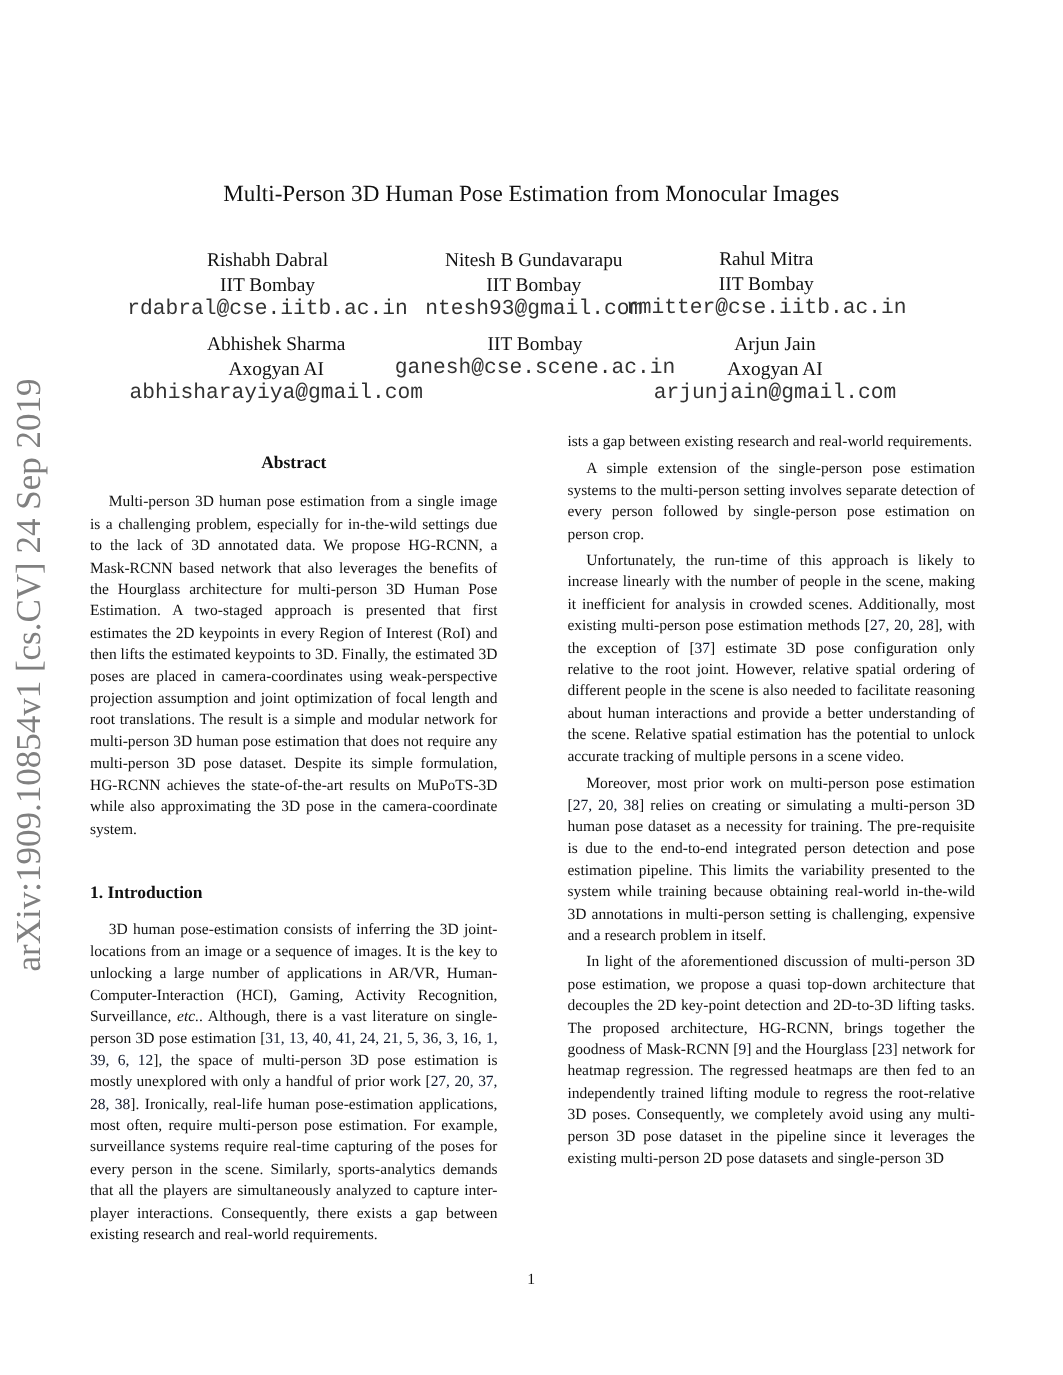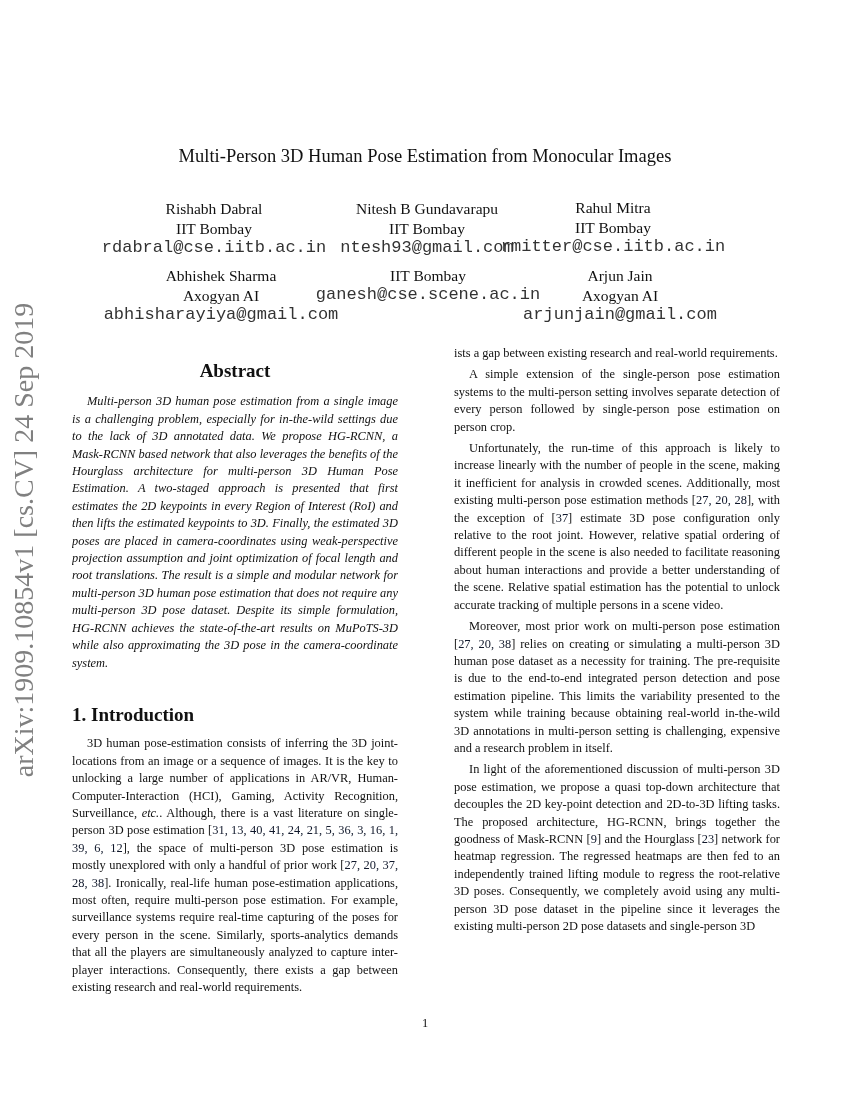--- a/index.html
+++ b/index.html
@@ -8,22 +8,22 @@
   .title { position:absolute; top:146px; left:0; width:850px; text-align:center;
            font-size:18.5px; font-weight:normal; }
   .author { position:absolute; width:240px; text-align:center; font-size:15.5px; line-height:20px; }
   .email { font-family:Liberation Mono, monospace; font-size:17px; color:#333; line-height:18px; }
   .arxiv { position:absolute; left:-212px; top:520px; width:480px; height:40px;
            transform:rotate(-90deg); font-size:28px; color:#808080; white-space:nowrap; text-align:center; }
   .col { position:absolute; top:0; width:326px; font-size:12.4px; line-height:17.4px; text-align:justify; }
   .col p { margin:0; text-indent:15px; }
   .col p.noind { text-indent:0; }
   .col p + p { margin-top:4px; }
-  .abs { font-style:italic; }
-  h2 { margin:0; font-size:19px; font-weight:bold; }
+  .abs { }
+  h2 { margin:0; font-size:14px; font-weight:bold; }
   .cite { color:#0f172a; }
   .pagenum { position:absolute; top:1016px; left:0; width:850px; text-align:center; font-size:12.5px; }
 </style>
 </head>
 <body>
 
 <div class="arxiv">arXiv:1909.10854v1  [cs.CV]  24 Sep 2019</div>
 
 <div class="title">Multi-Person 3D Human Pose Estimation from Monocular Images</div>
 

